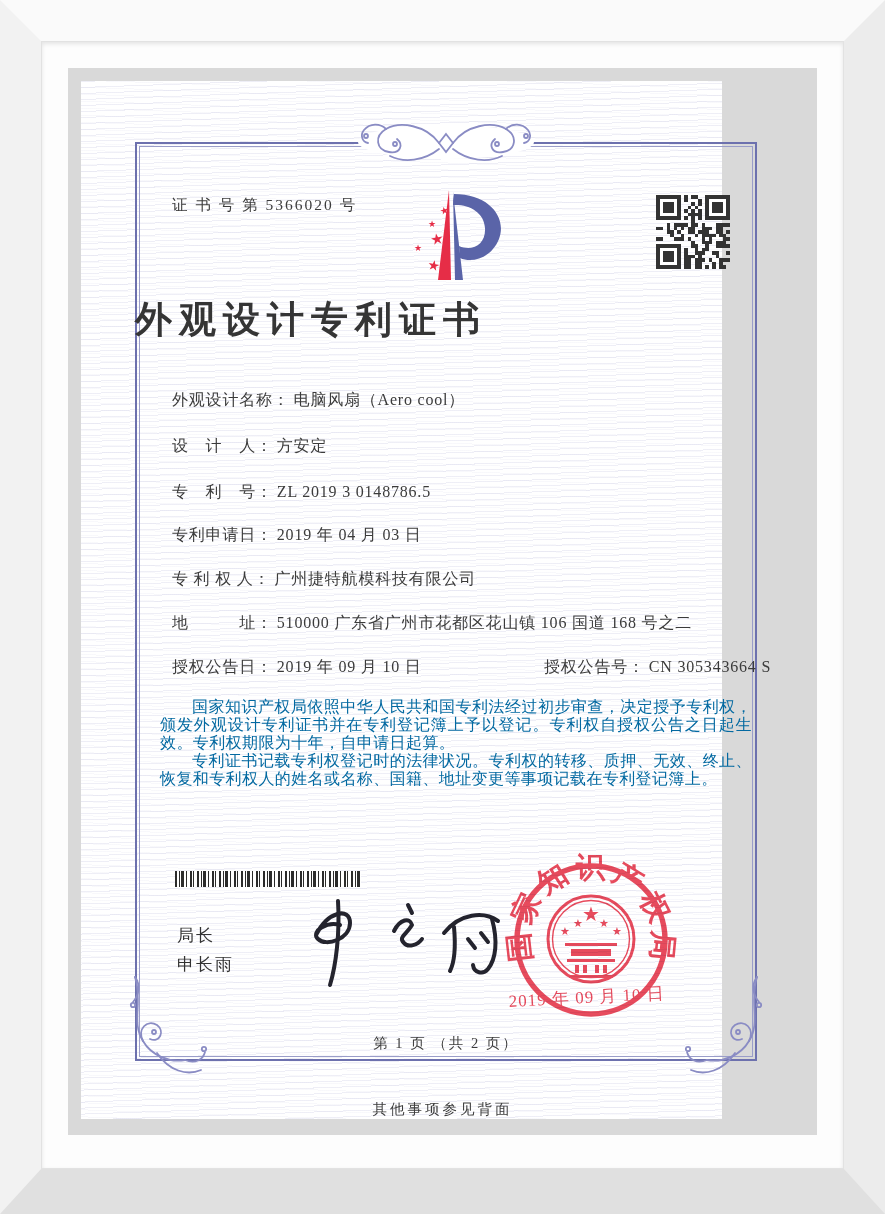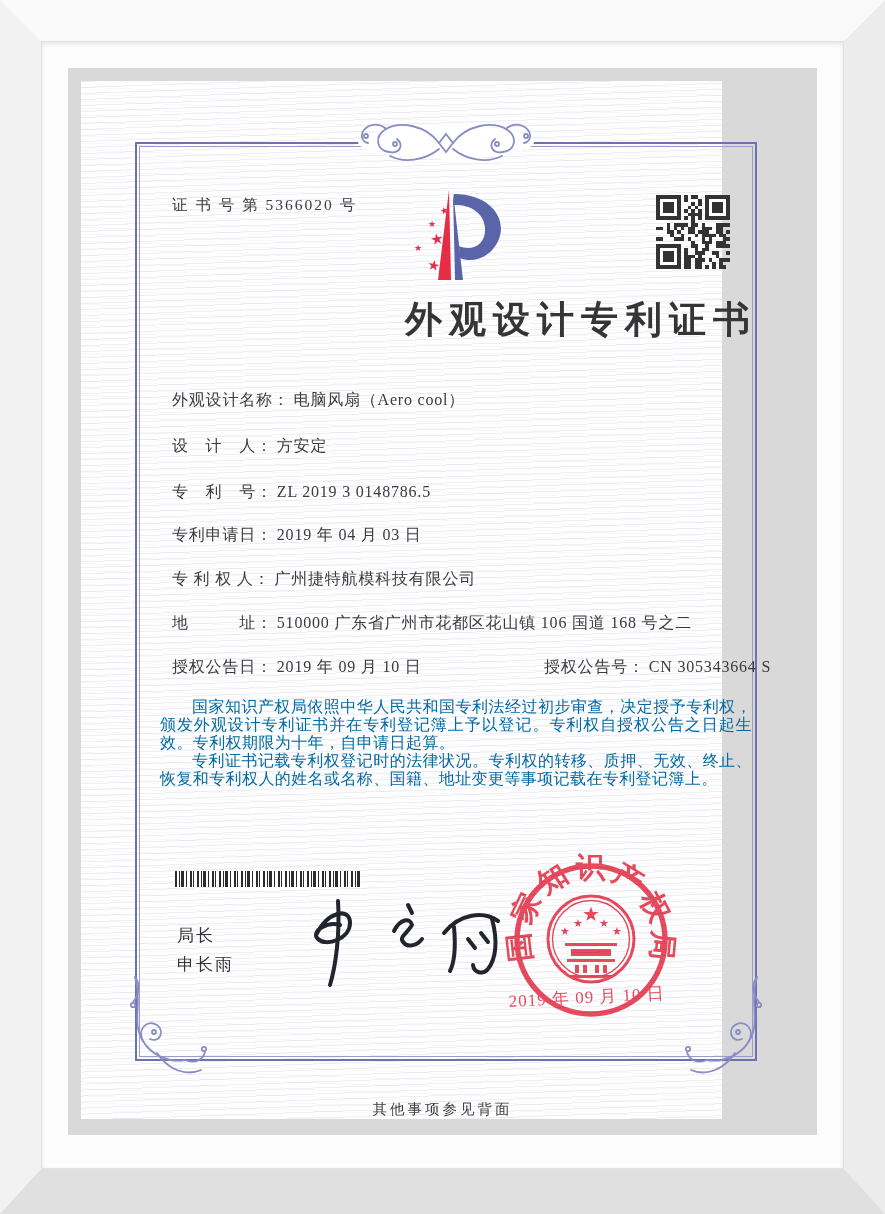--- a/index.html
+++ b/index.html
@@ -21,21 +21,21 @@
   .cborder{position:absolute;left:54px;top:61px;width:622px;height:919px;border:2.5px solid #6d71ae;box-sizing:border-box;z-index:2;}
   .cborder::after{content:'';position:absolute;inset:2px;border:1px solid #9a9dc9;}
   .ornament-top{position:absolute;left:265px;top:36px;z-index:3;}
   .flourish{position:absolute;z-index:3;}
   .flourish.bl{left:46px;top:894px;}
   .flourish.br{left:604px;top:894px;transform:scaleX(-1);}
   
   .cert-no{position:absolute;left:91px;top:114px;font-size:15.5px;letter-spacing:2px;color:#3c3c3c;z-index:4;white-space:nowrap;}
   .logo{position:absolute;left:312px;top:103px;z-index:4;}
   .qr{position:absolute;left:575px;top:114px;width:74px;height:74px;z-index:4;}
-  .title{position:absolute;left:54px;width:622px;top:214px;margin:0;text-align:right;
+  .title{position:absolute;left:54px;width:622px;top:214px;margin:0;text-align:left;
          font-size:37px;font-weight:700;letter-spacing:7px;color:#353535;z-index:4;}
   .row{position:absolute;left:91px;font-size:16px;color:#3b3b3b;letter-spacing:.8px;white-space:nowrap;z-index:4;}
   .row .fvalue{margin-left:4px;text-align:center;}
   .row7b{position:absolute;left:372px;top:0;}
   .paras{position:absolute;left:79px;top:617px;width:592px;font-size:16px;line-height:18px;
          color:#0369a1;text-align:justify;z-index:4;}
   .paras p{margin:0;text-indent:2em;letter-spacing:.4px;}
   .barcode{position:absolute;left:94px;top:790px;width:186px;height:16px;z-index:4;
      background:repeating-linear-gradient(90deg,#2c2c2c 0 2px,#fff 2px 4px,#2c2c2c 4px 5px,#fff 5px 6px,#2c2c2c 6px 9px,#fff 9px 11px,#2c2c2c 11px 12px,#fff 12px 15px,#2c2c2c 15px 17px,#fff 17px 18px,#2c2c2c 18px 19px,#fff 19px 22px);}
   .sig-title{position:absolute;left:96px;top:843px;font-size:17px;color:#333;letter-spacing:2px;z-index:4;}
@@ -326,15 +326,16 @@
         <rect x="76" y="116" width="48" height="3"></rect>
         <rect x="84" y="122" width="4" height="8"></rect>
         <rect x="92" y="122" width="4" height="8"></rect>
         <rect x="104" y="122" width="4" height="8"></rect>
         <rect x="112" y="122" width="4" height="8"></rect>
         <rect x="78" y="132" width="44" height="3"></rect>
       </g>
       <text x="96" y="160" font-size="17" fill="#e63d50" text-anchor="middle" letter-spacing="1" transform="rotate(-3 96 160)">2019 年 09 月 10 日</text>
     </svg>
 
+    <div class="page-info">第 1 页 （共 2 页）</div>
     <div class="back-note">其他事项参见背面</div>
   </div>
 </div>
 
 </body></html>

